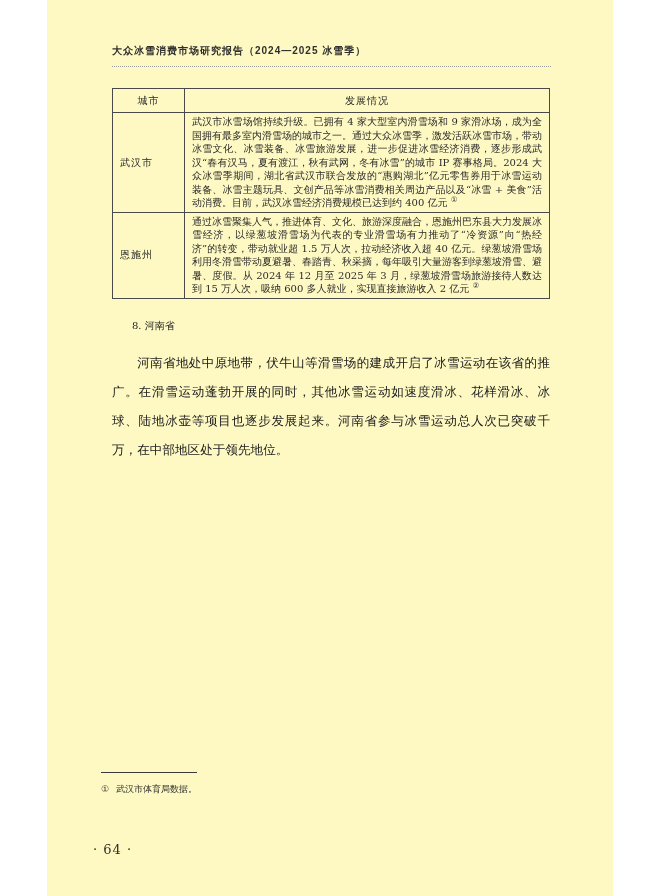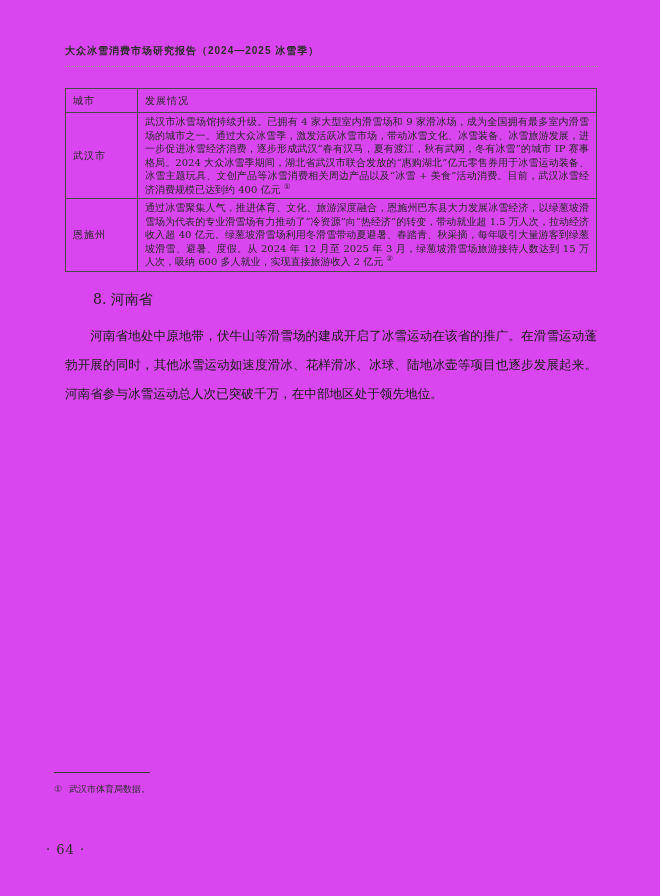--- a/index.html
+++ b/index.html
@@ -1,21 +1,21 @@
 <!DOCTYPE html>
 <html><head>
 <meta charset="utf-8">
 <style>
   html, body { margin: 0; padding: 0; background: #ffffff; }
   .page {
     position: relative;
-    width: 660px;
+    width: 566px;
     height: 896px;
     margin: 0 auto;
-    background: #d946ef;
+    background: #fef9c3;
     font-family: "DejaVu Serif", "Liberation Serif", serif;
     color: #262626;
     overflow: hidden;
   }
   
   .running-head {
     position: absolute;
     top: 44px; left: 65px; right: 62px;
     font-family: "Liberation Sans", "DejaVu Sans", sans-serif;
     font-weight: 600;
@@ -46,30 +46,30 @@
     font-size: 10px;
     line-height: 13.5px;
     color: #2a2a2a;
     table-layout: fixed;
   }
   table.dev-table th, table.dev-table td {
     border: 1px solid #4a4a4a;
     padding: 2px 7px;
     vertical-align: middle;
   }
-  table.dev-table th { font-weight: normal; height: 19px; text-align: left; letter-spacing: 1px; }
+  table.dev-table th { font-weight: normal; height: 19px; text-align: center; letter-spacing: 1px; }
   col.city-col { width: 72px; }
   td.city-cell { letter-spacing: 1px; }
   td.dev-cell { text-align: justify; }
   td.dev-cell sup { font-size: 7.5px; vertical-align: super; line-height: 0; }
   
   .section-heading {
     margin: 16px 0 0 0;
     padding-left: 2em;
-    font-size: 14px;
+    font-size: 10px;
     font-weight: normal;
     color: #222222;
     line-height: 22px;
   }
   .body-paragraph {
     margin: 11px 0 0 0;
     font-size: 12.6px;
     line-height: 29px;
     text-align: justify;
     text-indent: 2em;

